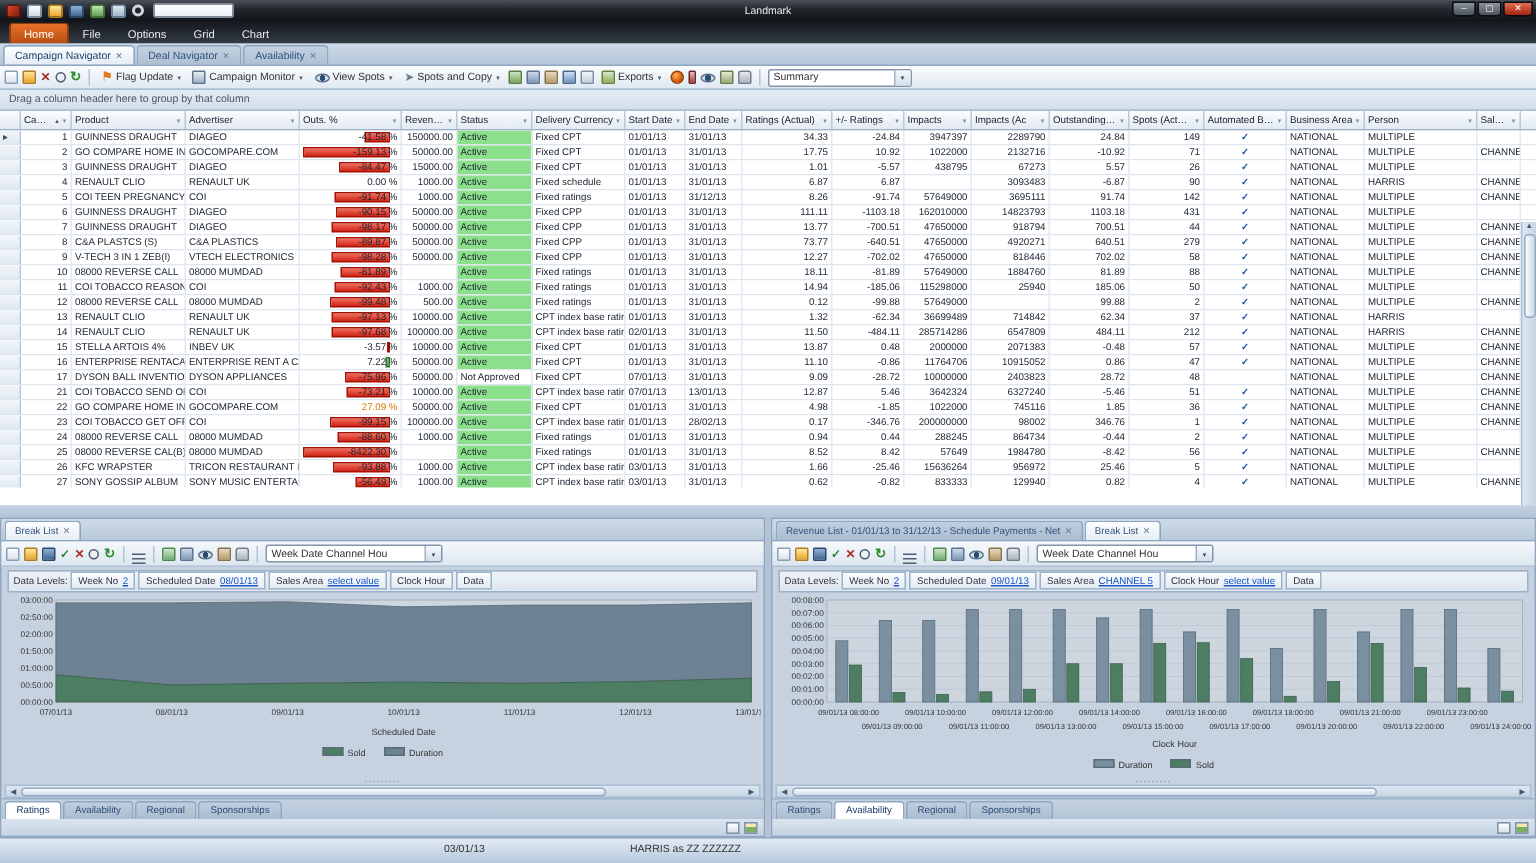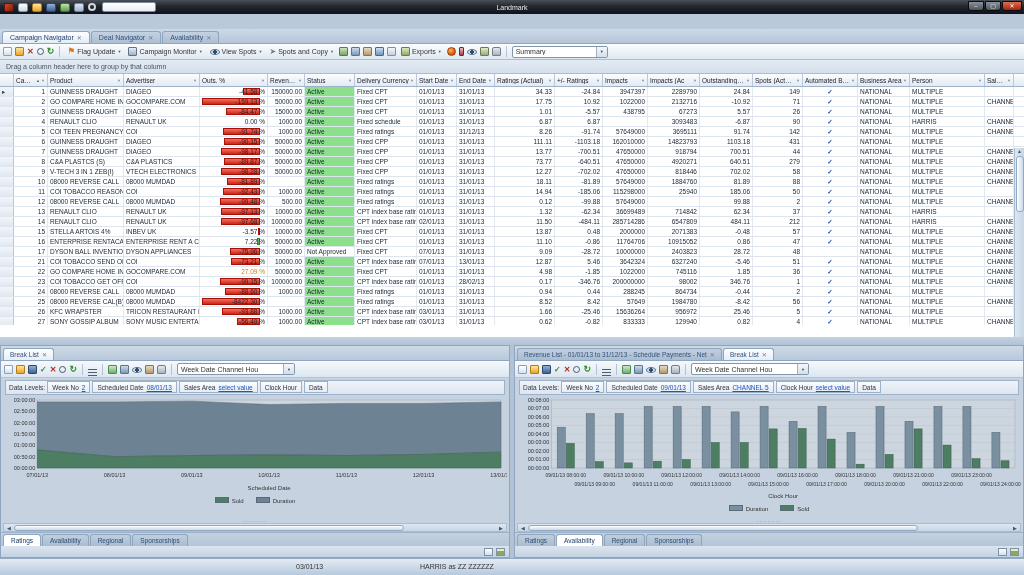--- a/index.html
+++ b/index.html
@@ -156,20 +156,27 @@
     <span class="qa-ic qa-find"></span>
     <input class="search-input" value="" style="">
     <div class="app-title">Landmark</div>
     <div class="win-btns">
       <div class="win-btn">–</div>
       <div class="win-btn">▢</div>
       <div class="win-btn close">✕</div>
     </div>
   </div>
 
+  <div class="ribbonrow" id="ribbon-tabs">
+      <div class="rtab active">Home</div>
+      <div class="rtab">File</div>
+      <div class="rtab">Options</div>
+      <div class="rtab">Grid</div>
+      <div class="rtab">Chart</div>
+    </div>
 
   <div class="doctabs" id="doc-tabs">
       <div class="dtab active">
         <span>Campaign Navigator</span>
         <span class="x">✕</span>
       </div>
       <div class="dtab">
         <span>Deal Navigator</span>
         <span class="x">✕</span>
       </div>

